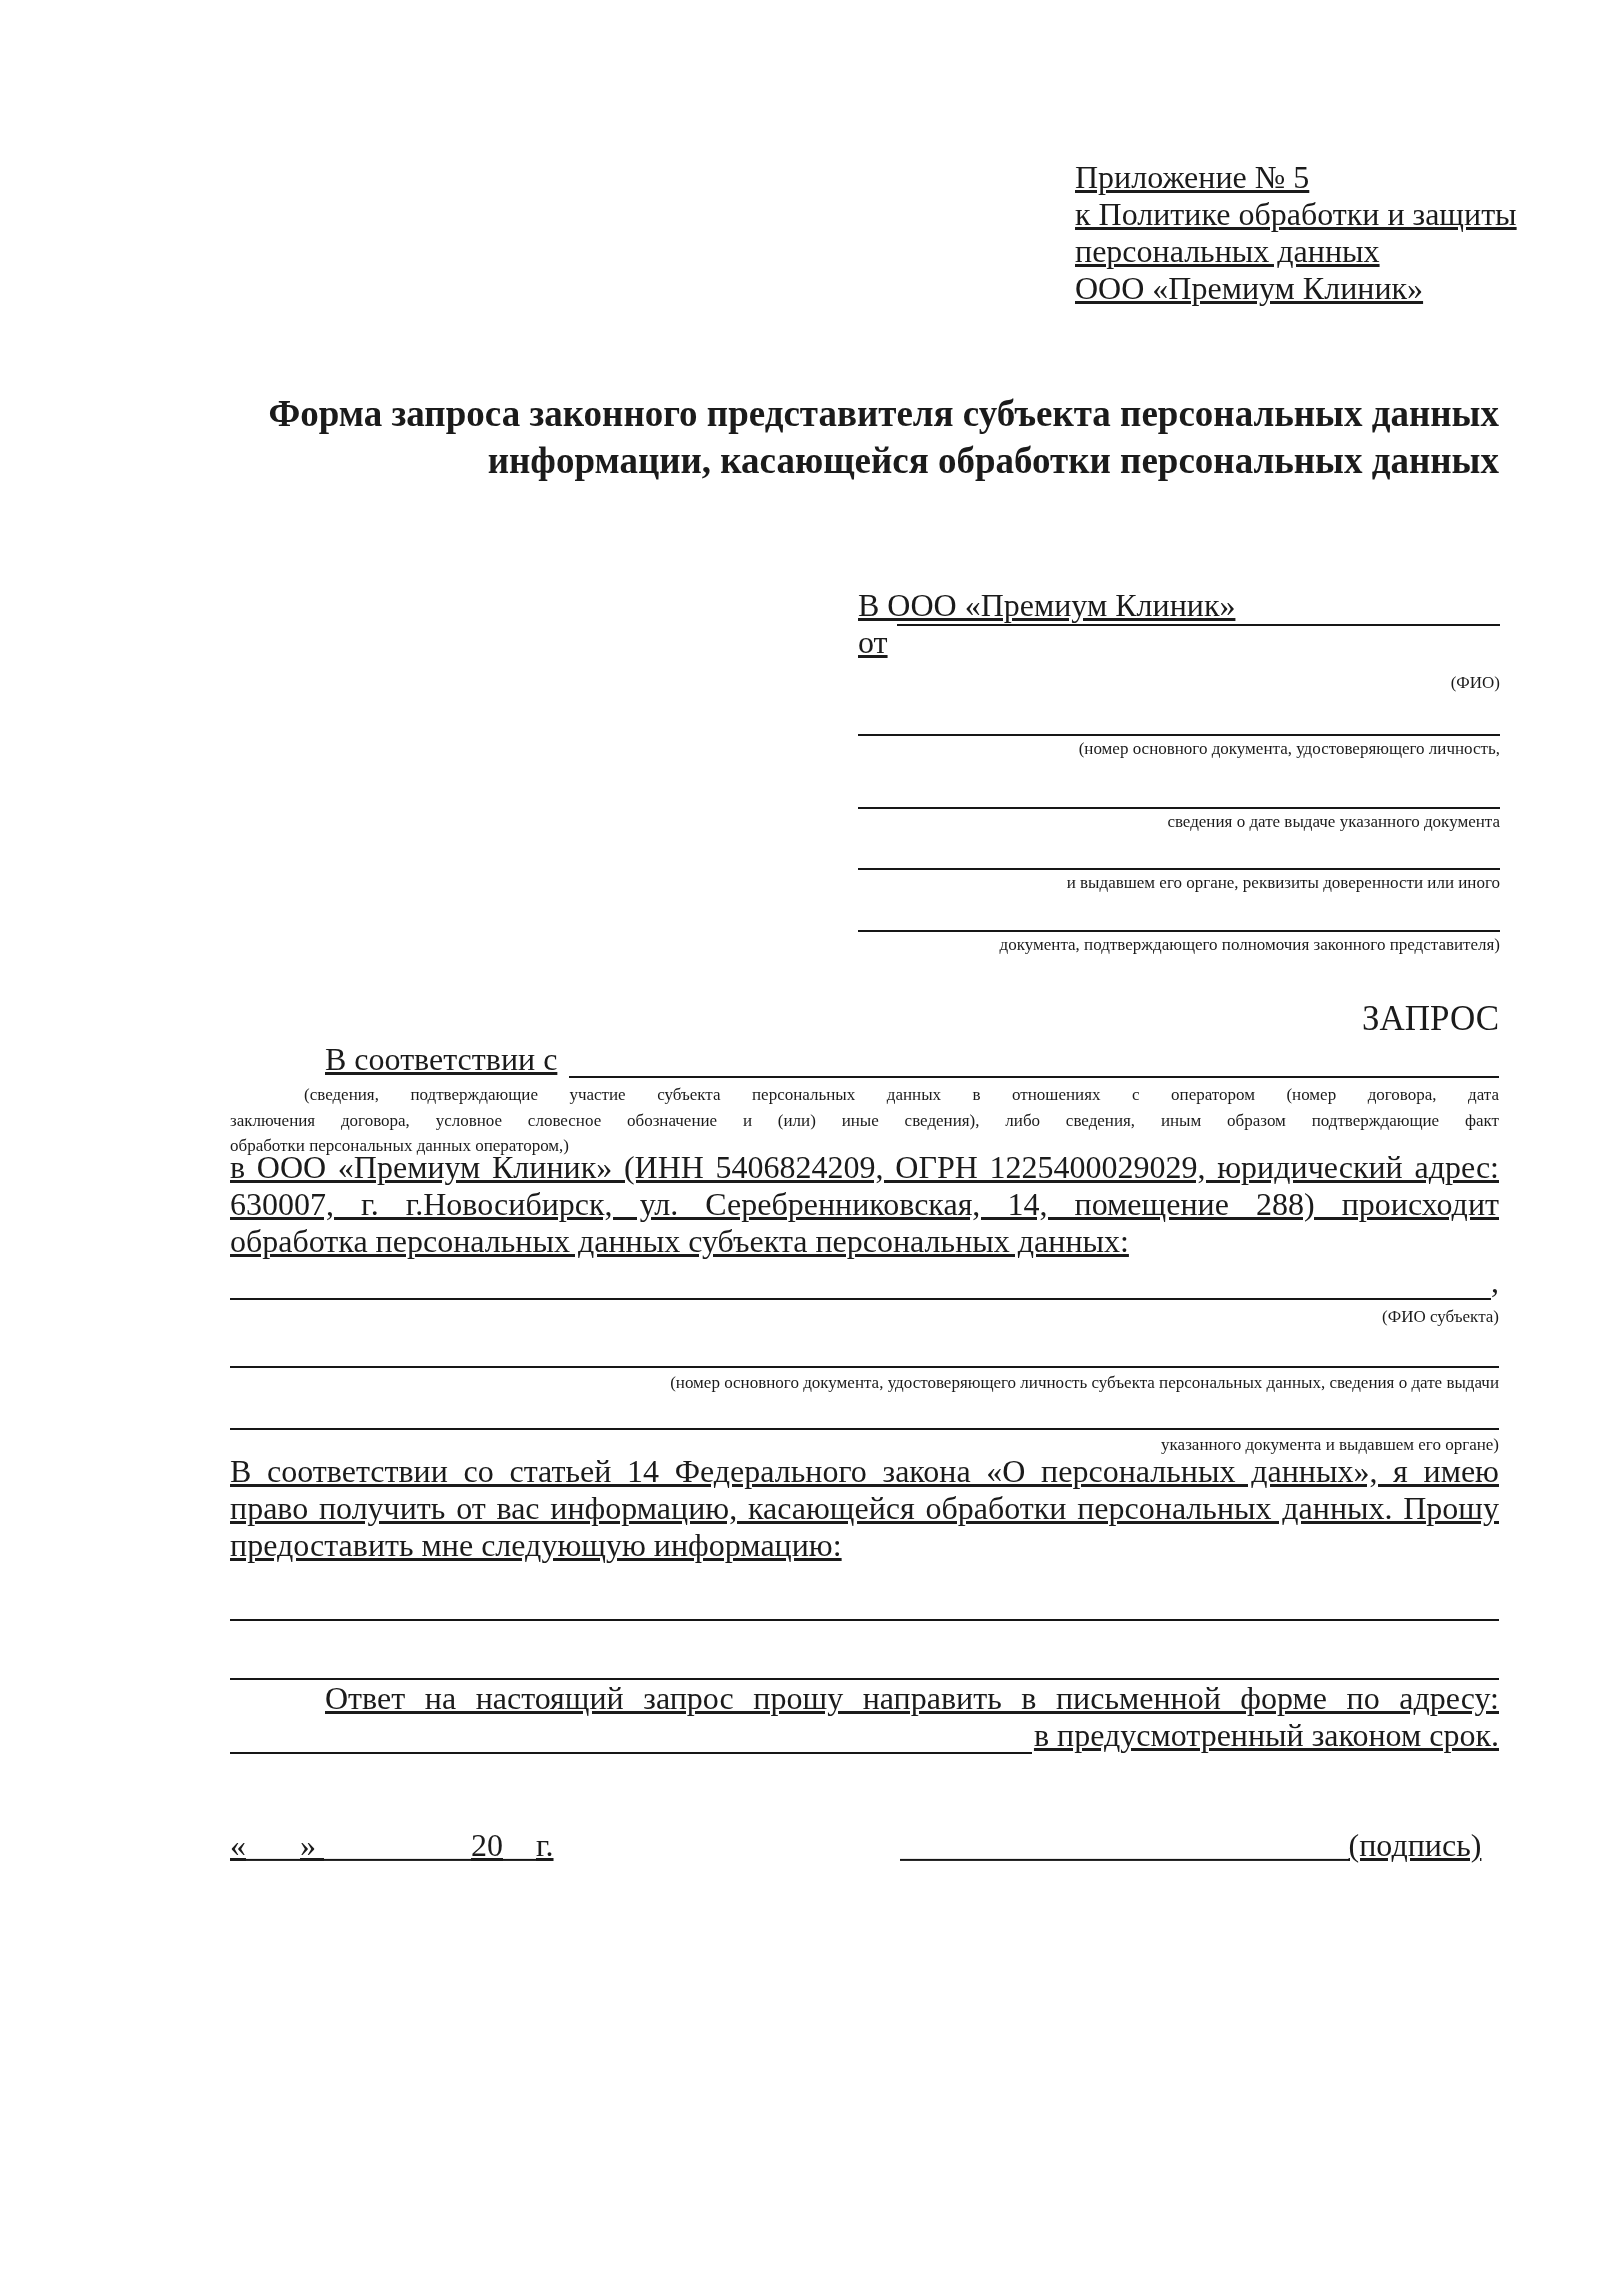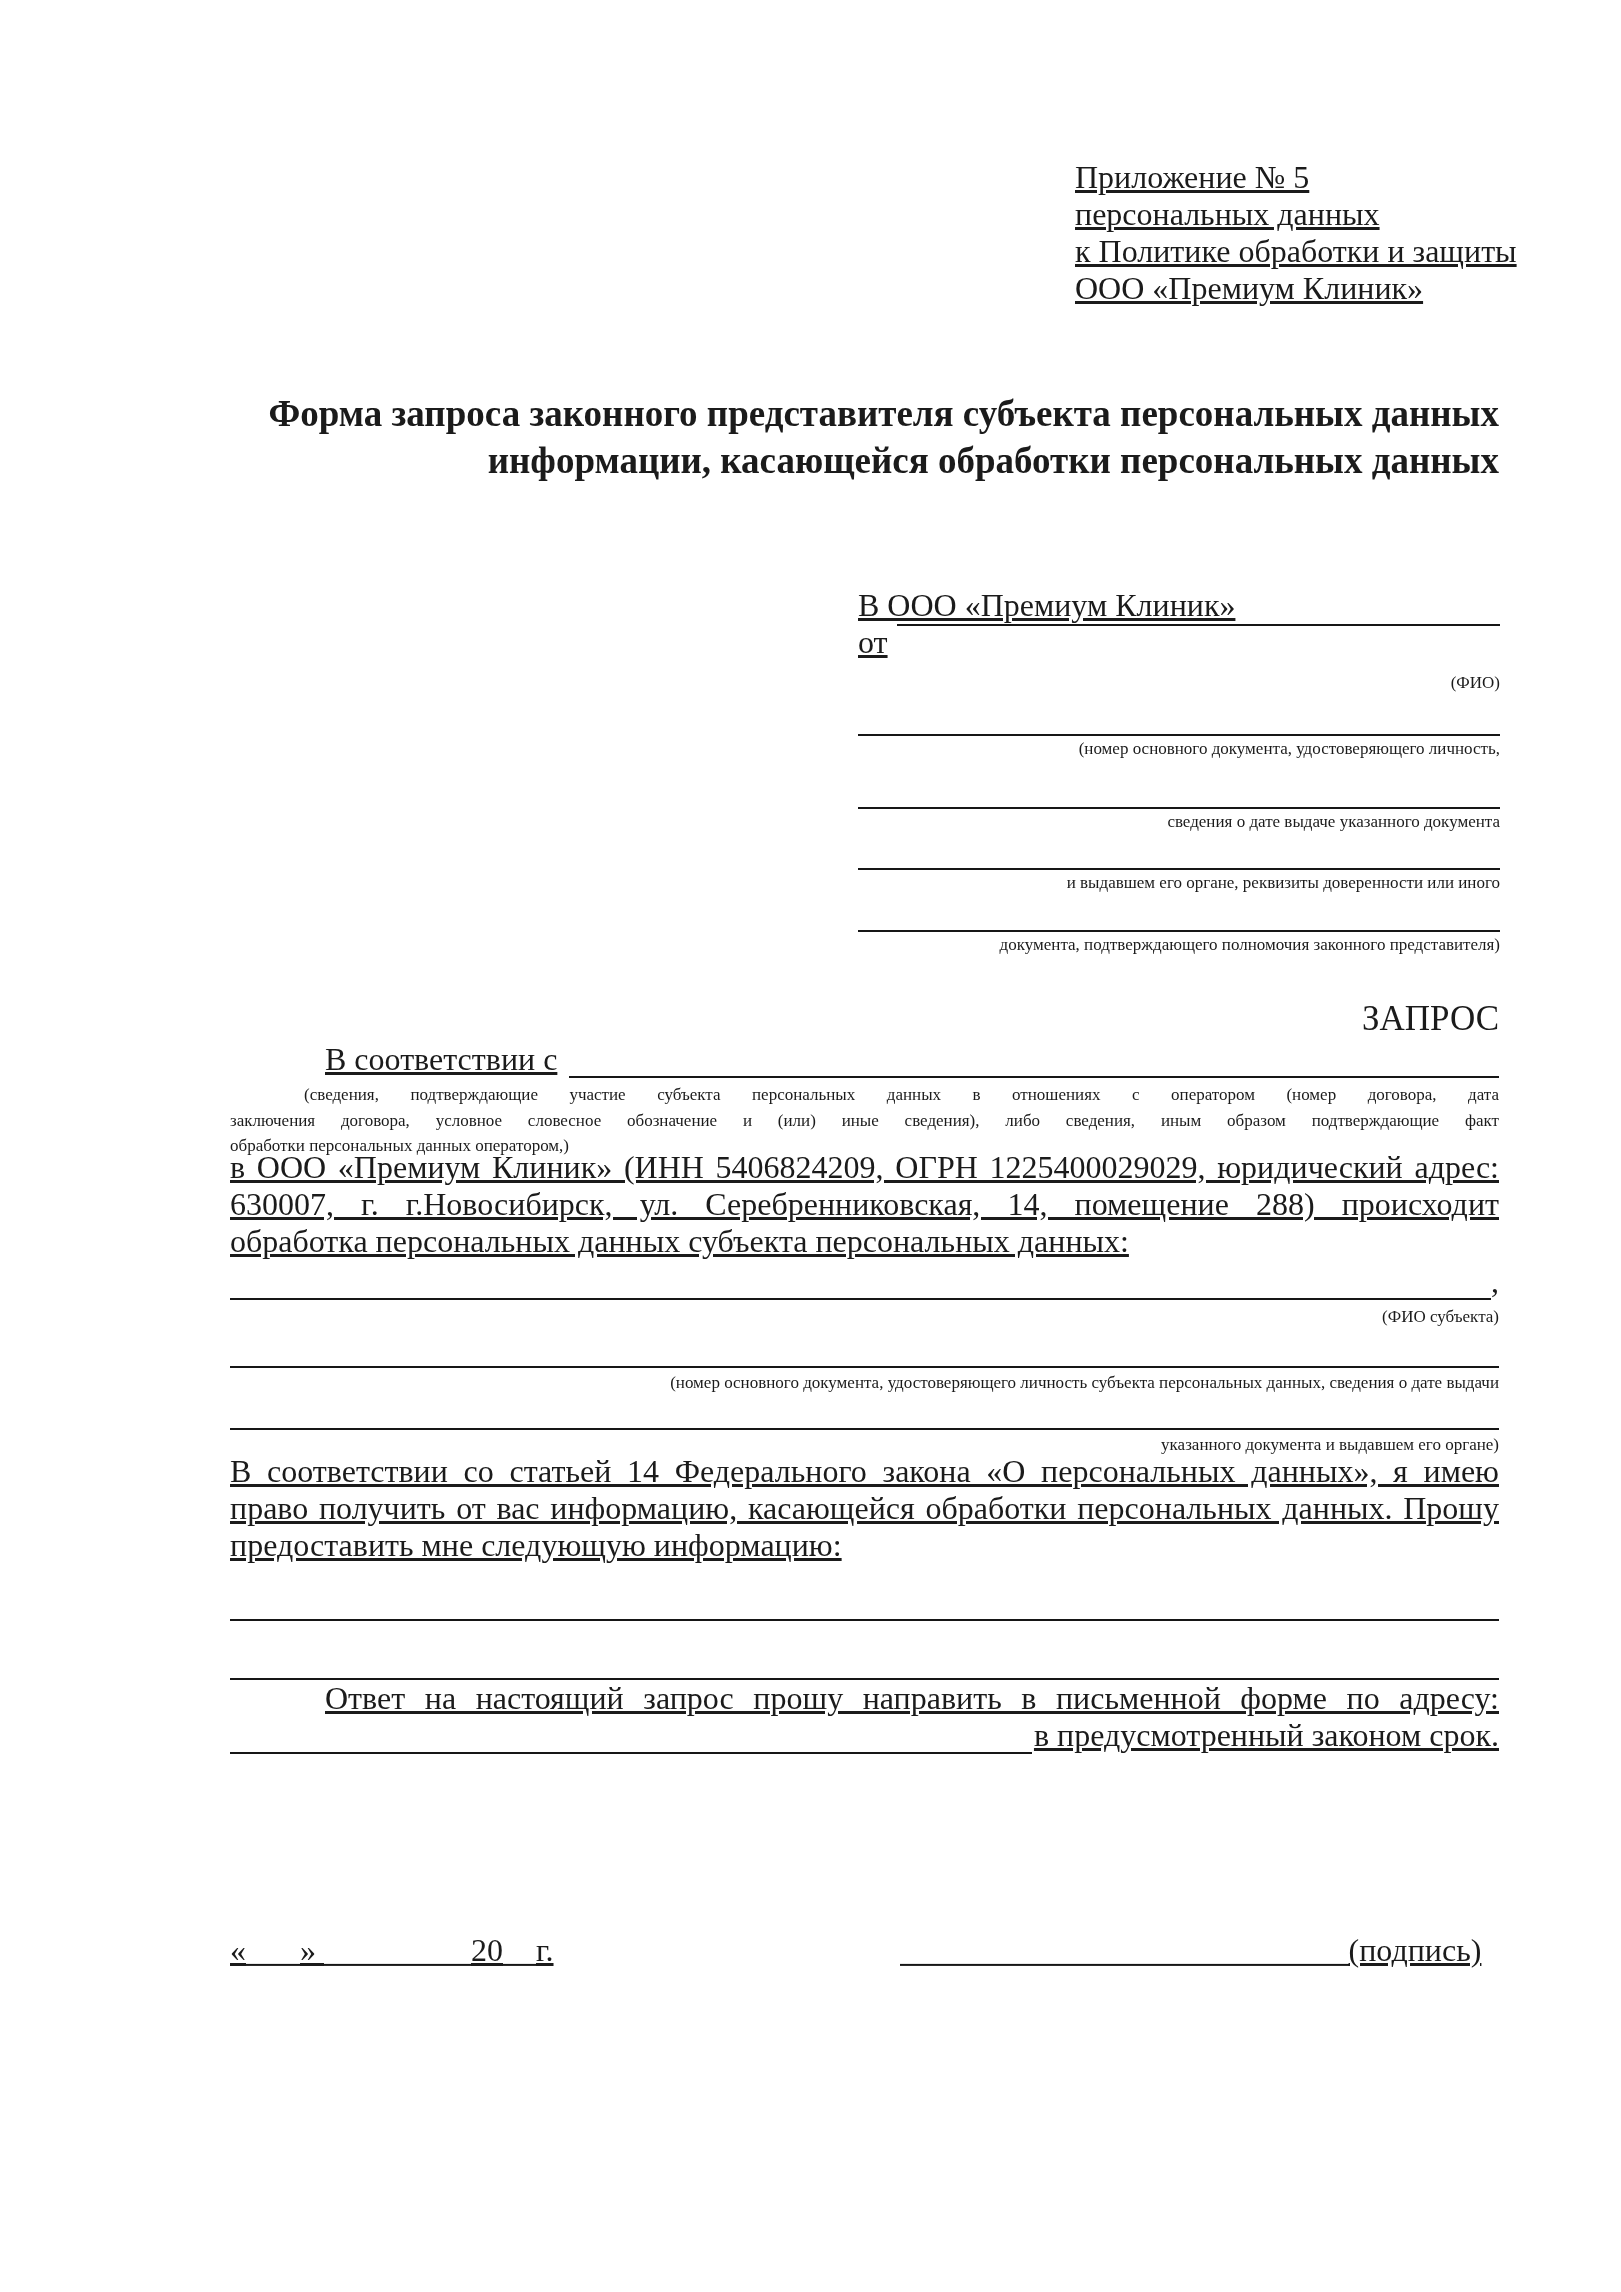--- a/index.html
+++ b/index.html
@@ -63,34 +63,34 @@
   .blank-1 { top: 1588px; left: 230px; width: 1269px; height: 31px; }
   .blank-2 { top: 1647px; left: 230px; width: 1269px; height: 31px; }
   .reply-par { top: 1680px; left: 230px; width: 1269px; }
   .reply-par .indent { text-indent: 95px; }
   .reply-line2 { display: flex; align-items: flex-end; height: 37px; }
   .reply-line2 .fill { flex: 1 1 auto; }
   .reply-line2 .tail { white-space: nowrap; padding-left: 2px; }
 
   
   .footer-row {
-    top: 1926px; left: 230px; width: 1269px; height: 43px;
+    top: 1821px; left: 230px; width: 1269px; height: 43px;
     display: flex; justify-content: space-between; align-items: flex-end;
   }
   .sig-group { padding-right: 17.6px; white-space: nowrap; }
 </style>
 </head>
 <body>
 
 <div class="page">
 
   <div class="abs appendix body-text">
     <div>Приложение № 5</div>
+    <div>к Политике обработки и защиты</div>
     <div>персональных данных</div>
-    <div>к Политике обработки и защиты</div>
     <div>ООО «Премиум Клиник»</div>
   </div>
 
   <div class="abs doc-title title-text center">
     <div>Форма запроса законного представителя субъекта персональных данных</div>
     <div>информации, касающейся обработки персональных данных</div>
   </div>
 
   <div class="abs addressee">
     <div class="body-text">В ООО «Премиум Клиник»</div>

